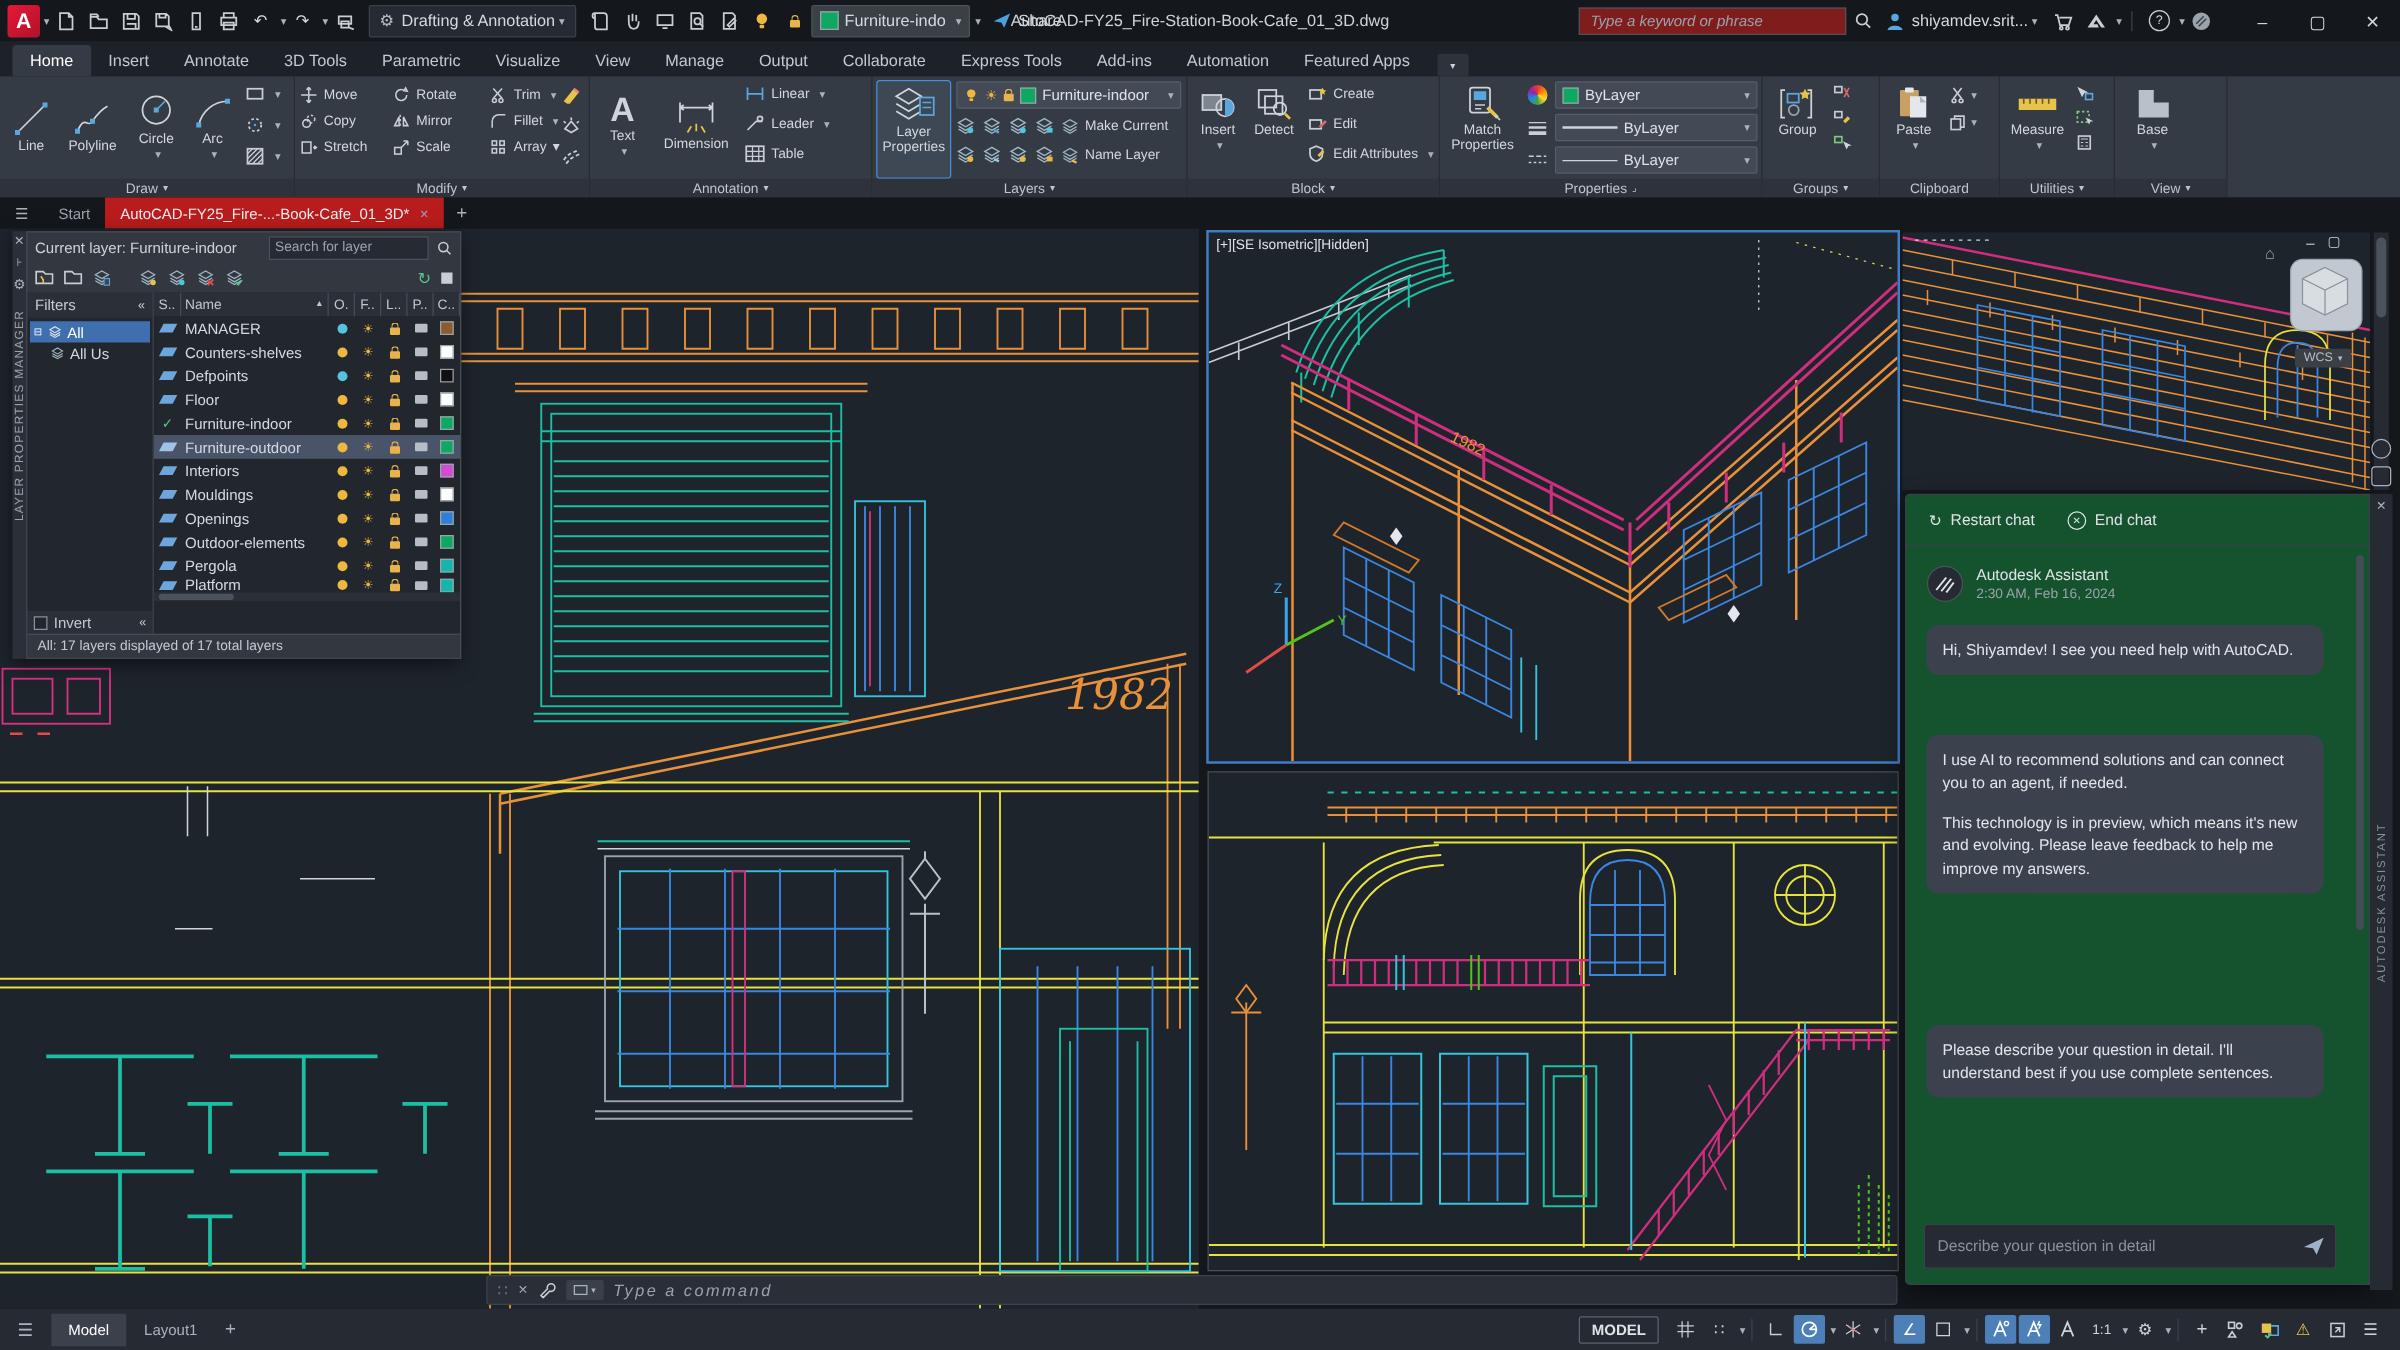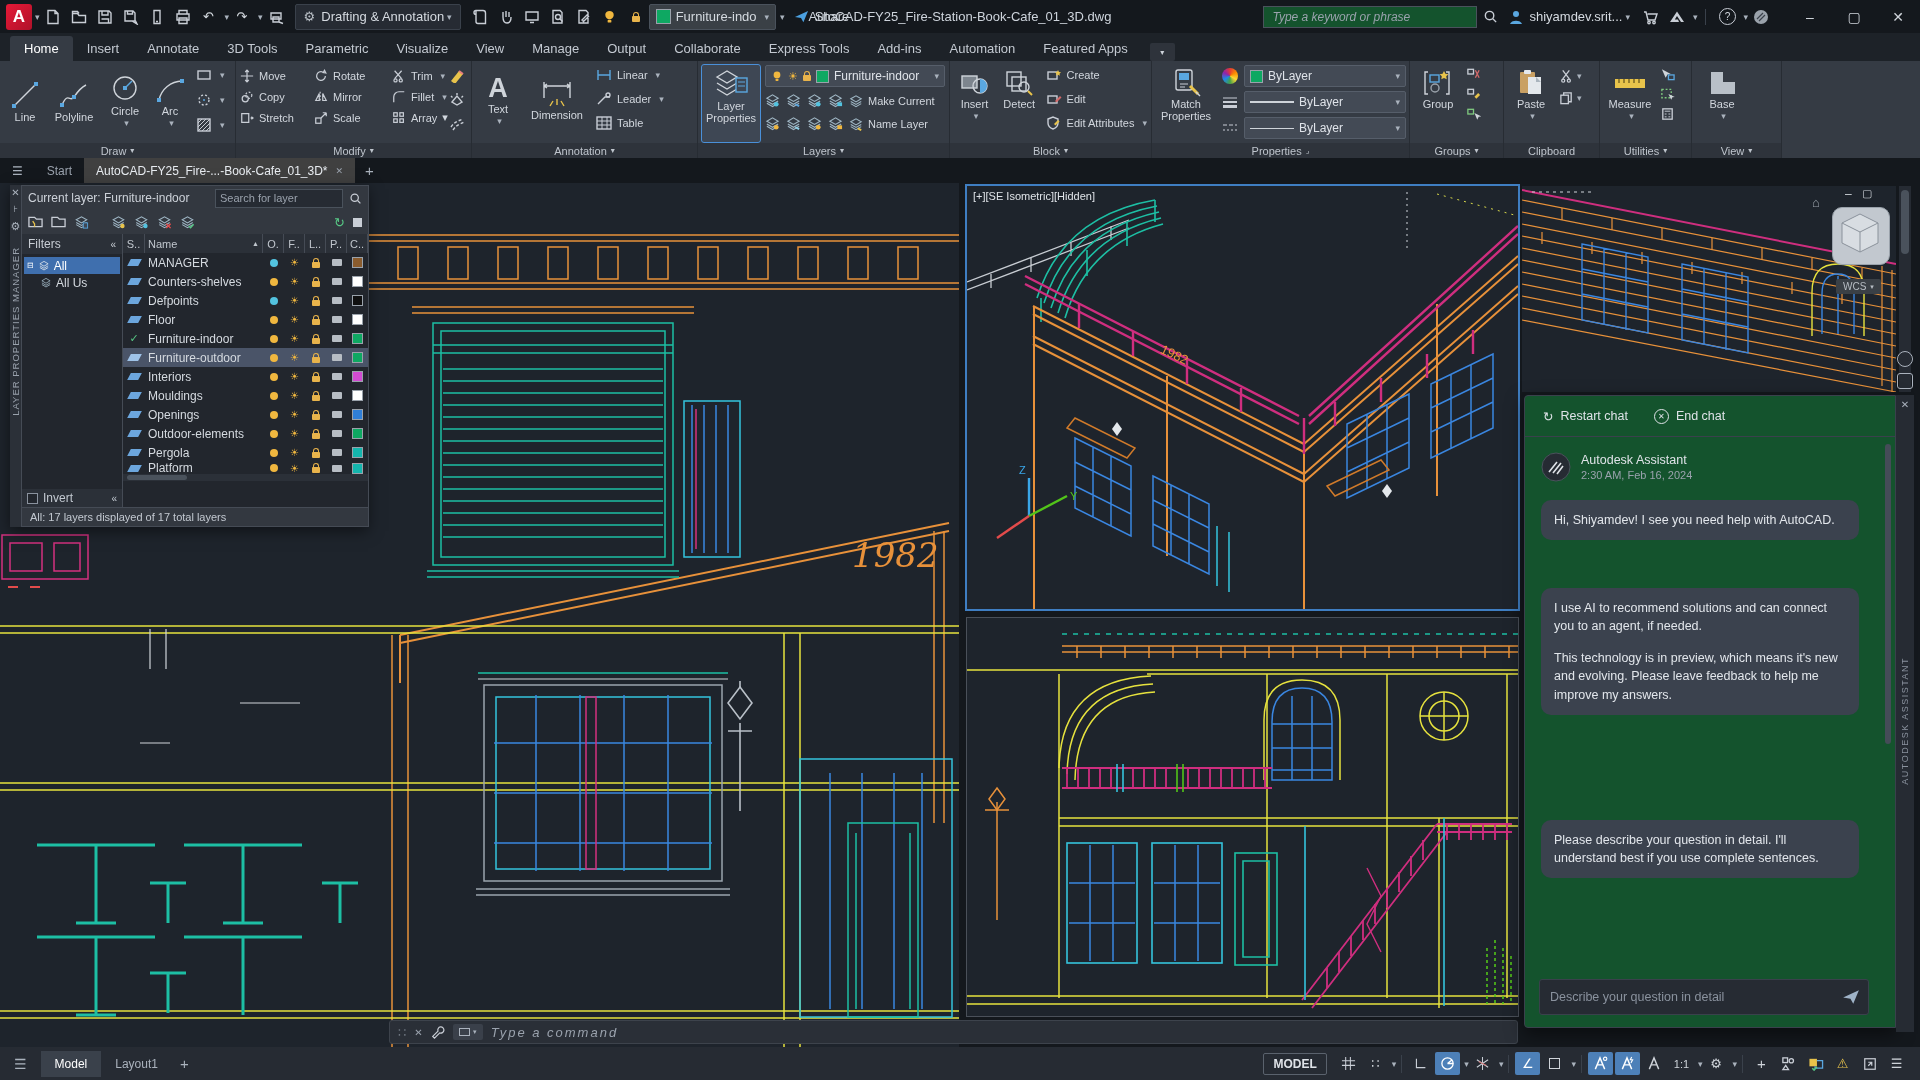--- a/index.html
+++ b/index.html
@@ -11,21 +11,21 @@
   
   .titlebar{position:absolute;left:0;top:0;width:1920px;height:33px;background:#14181d;display:flex;align-items:center;font-size:13px;}
   .qat-btn{width:26px;height:26px;display:flex;align-items:center;justify-content:center;border-radius:2px;}
   .logo{width:26px;height:26px;background:linear-gradient(135deg,#e51937 0%,#b0122a 100%);border-radius:3px;
         color:#fff;font-weight:bold;font-size:17px;display:flex;align-items:center;justify-content:center;margin-left:6px;}
   .wsbox{height:24px;background:#262b33;border:1px solid #3a414b;border-radius:2px;display:flex;align-items:center;
          padding:0 8px;margin:0 6px;color:#d5dae0;}
   .laycombo{height:24px;background:#3a4046;border:1px solid #4a525c;border-radius:2px;display:flex;align-items:center;padding:0 6px;gap:5px;}
   .swatch{width:13px;height:13px;border:1px solid #9aa2ab;display:inline-block;}
   .doc-title{position:absolute;left:0;right:0;text-align:center;color:#ced4dc;font-size:13px;pointer-events:none;}
-  .tsearch{width:196px;height:20px;background:#14532d;border:1px solid #4a525c;color:#d5dae0;font-size:12px;
+  .tsearch{width:196px;height:20px;background:#7f1d1d;border:1px solid #4a525c;color:#d5dae0;font-size:12px;
            font-style:italic;padding:0 8px;outline:none;}
   .tsearch::placeholder{color:#9aa2ad;font-style:italic;}
   .winctl{width:44px;height:33px;display:flex;align-items:center;justify-content:center;color:#cfd4da;font-size:14px;}
   .gx::before{content:"\2715";} .gmenu::before{content:"\2630";} .gdn::before{content:"\25BE";}
   .gundo::before{content:"\21B6";} .gredo::before{content:"\21B7";} .grefresh::before{content:"\21BB";}
   .gsun::before{content:"\2600";} .gcheck::before{content:"\2713";}
   .gwarn::before{content:"\26A0";} .ggear::before{content:"\2699";} .gangle::before{content:"\2220";} .gdots::before{content:"\2237";} .gq::before{content:"?";}
   .gmin::before{content:"\2013";} .gsq::before{content:"\25A2";} .ghome::before{content:"\2302";}
   .gplus::before{content:"+";}
   
@@ -40,21 +40,21 @@
   .rbig{display:flex;flex-direction:column;align-items:center;justify-content:flex-start;width:58px;padding-top:3px;
         border-radius:2px;text-align:center;line-height:12px;color:#d2d7de;}
   .rbig.sel{background:#3e4754;outline:1px solid #4a90d9;}
   .rsm{display:flex;align-items:center;gap:5px;height:19px;color:#d2d7de;white-space:nowrap;}
   .combo{height:20px;background:#434a55;border:1px solid #565e6a;border-radius:2px;display:flex;align-items:center;
          padding:0 5px;gap:5px;font-size:12px;color:#dfe3e9;}
   .lwline{display:inline-block;width:52px;height:2px;background:#cfd4da;}
   
   .filetabs{position:absolute;left:0;top:158px;width:1920px;height:25px;background:#14181d;display:flex;align-items:center;font-size:12px;}
   .ftab{height:25px;display:flex;align-items:center;padding:0 12px;color:#9aa2ad;gap:8px;}
-  .ftab.active{background:#404040;color:#e8ecf1;}
+  .ftab.active{background:#b91c1c;color:#e8ecf1;}
   
   .canvas{position:absolute;left:0;top:183px;width:1920px;height:864px;background:#14181d;}
   .vp{position:absolute;background:#1e242c;}
   .vp.activevp{outline:2px solid #3f7ec2;}
   .vp.framed{outline:1px solid #4a5059;}
   .vplabel{position:absolute;left:6px;top:4px;color:#dfe3e8;font-size:11px;}
   
   .palette{position:absolute;left:10px;top:2px;width:358px;height:342px;display:flex;font-size:12px;
            box-shadow:0 4px 14px rgba(0,0,0,.5);}
   .pal-strip{width:17px;background:#2b3038;display:flex;flex-direction:column;align-items:center;padding-top:2px;color:#aab2bd;}

